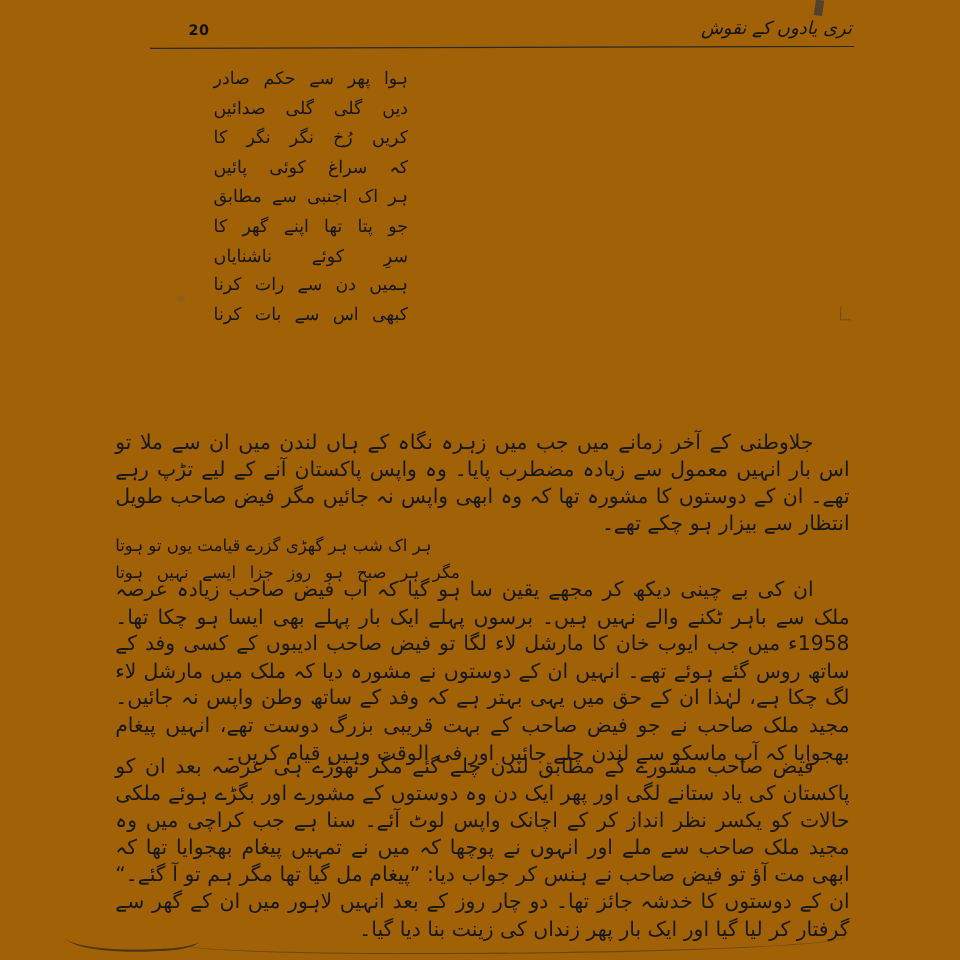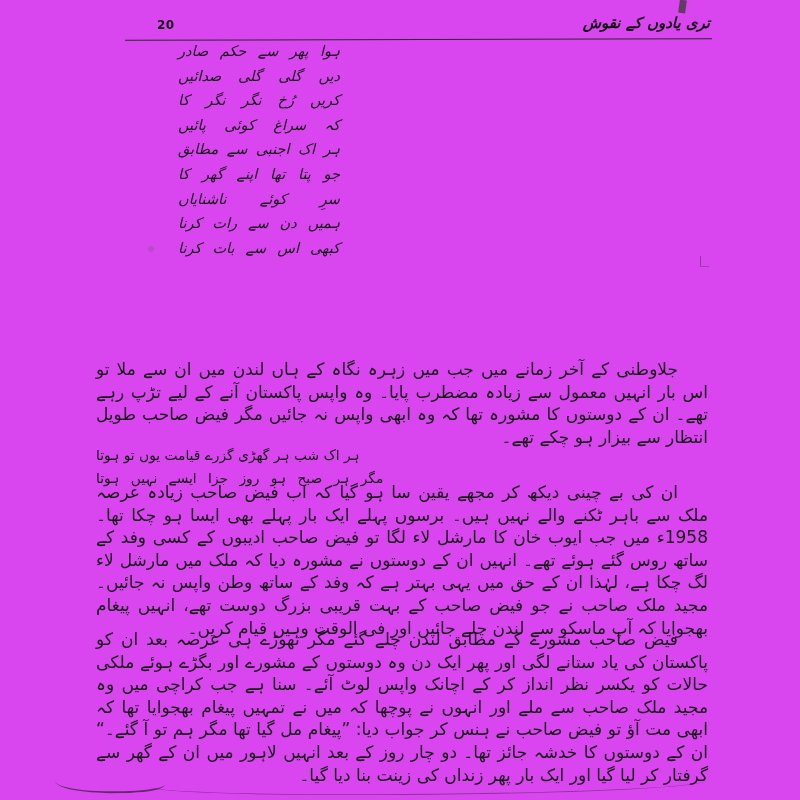--- a/index.html
+++ b/index.html
@@ -3,43 +3,42 @@
 <meta charset="utf-8">
 <style>
   html,body{margin:0;padding:0;}
   body{
     width:800px;height:800px;position:relative;overflow:hidden;
     background:#ffffff;
     font-family:"DejaVu Sans", sans-serif;
     color:#1c1c1c;
   }
   .scan-page{
-    position:absolute;inset:0;background:#d946ef;
+    position:absolute;inset:0;background:#a16207;
   }
   
   .header{
     position:absolute;top:14px;left:125px;right:88px;height:26px;
   }
   .page-number{
     position:absolute;left:32px;top:4px;
     font-size:12px;font-weight:bold;letter-spacing:.5px;color:#111;
   }
   .header-title{
     position:absolute;right:2px;top:0;
-    direction:rtl;font-size:15px;font-weight:bold;font-style:italic;color:#141414;
+    direction:rtl;font-size:15px;font-weight:normal;font-style:italic;color:#141414;
   }
   .header-rule{
     position:absolute;left:0;right:0;top:25px;height:0;
     border-bottom:1.6px solid #2a2a2a;transform:rotate(-0.15deg);
   }
   
   .poem{
-    position:absolute;top:39px;left:178px;width:162px;
+    position:absolute;top:54px;left:178px;width:162px;
     direction:rtl;
-    font-style:italic;
   }
   .poem-line{
     font-size:14.5px;line-height:24.6px;color:#161616;
     text-align:justify;text-align-last:justify;
     white-space:nowrap;overflow:visible;
   }
   
   .prose{
     position:absolute;left:96px;width:612px;
     direction:rtl;text-align:justify;

